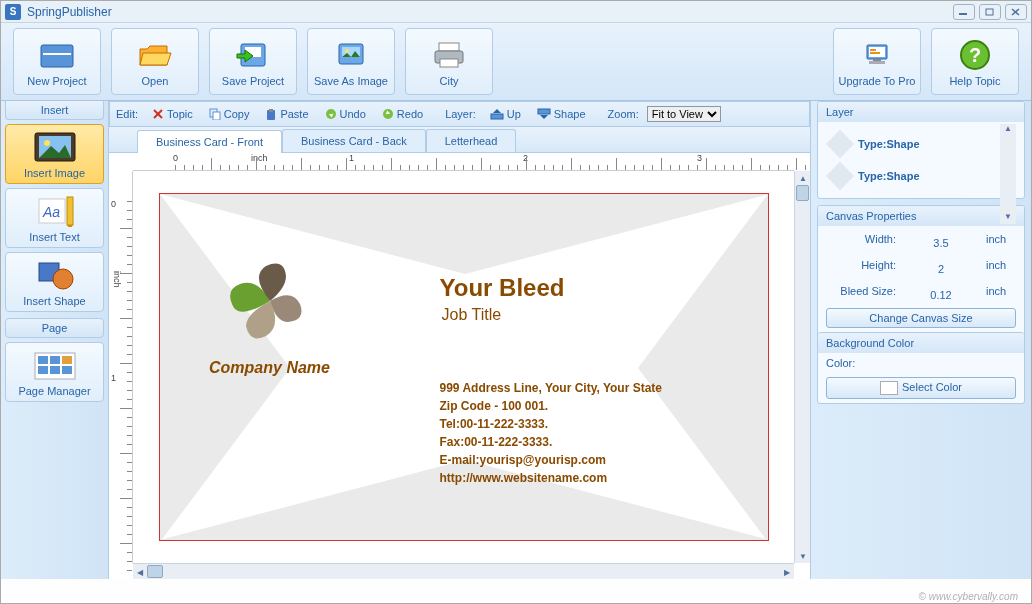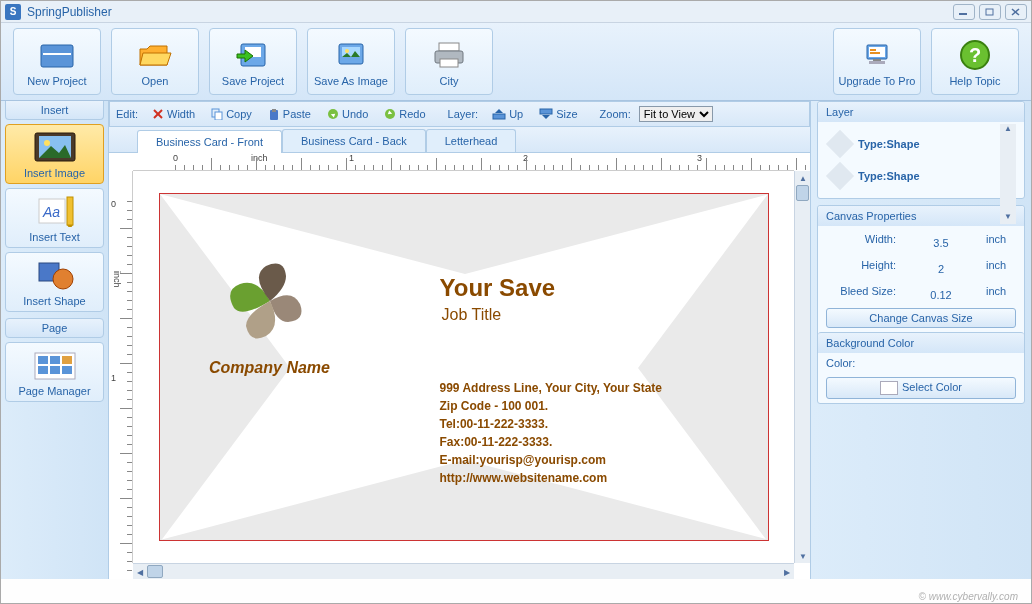--- a/index.html
+++ b/index.html
@@ -256,21 +256,21 @@
 
   <div class="center">
 
     <div class="editbar" style="margin:0;">
       <span class="label">Edit:</span>
       <div class="btn">
           <svg width="12" height="12">
             <line x1="2" y1="2" x2="10" y2="10" stroke="#d03020" stroke-width="2"></line>
             <line x1="10" y1="2" x2="2" y2="10" stroke="#d03020" stroke-width="2"></line>
           </svg>
-          <span>Width</span>
+          <span>Topic</span>
         </div>
       <div class="btn">
           <svg width="12" height="12">
             <rect x="1" y="1" width="7" height="8" fill="none" stroke="#5a94d8"></rect>
             <rect x="4" y="4" width="7" height="8" fill="#fff" stroke="#5a94d8"></rect>
           </svg>
           <span>Copy</span>
         </div>
       <div class="btn">
           <svg width="12" height="12">
@@ -300,21 +300,21 @@
             <rect x="1" y="6" width="12" height="5" fill="#5a94d8" stroke="#2864a8"></rect>
             <polygon points="7,1 3,5 11,5" fill="#2864a8"></polygon>
           </svg>
           <span>Up</span>
         </div>
       <div class="btn">
           <svg width="14" height="12">
             <rect x="1" y="1" width="12" height="5" fill="#5a94d8" stroke="#2864a8"></rect>
             <polygon points="7,11 3,7 11,7" fill="#2864a8"></polygon>
           </svg>
-          <span>Size</span>
+          <span>Shape</span>
         </div>
       <div class="sep"></div>
       <span class="label">Zoom:</span>
       <select><option>Fit to View</option></select>
     </div>
 
     <div class="tabs">
       <div class="tab active">Business Card - Front</div>
       <div class="tab">Business Card - Back</div>
       <div class="tab">Letterhead</div>
@@ -460,21 +460,21 @@
             <svg width="120" height="110" viewBox="0 0 120 110">
               <path d="M30 40 Q20 20 38 18 Q56 18 50 38 Q64 26 76 38 Q86 50 70 56 Q86 64 76 78 Q64 88 52 74 Q56 94 38 92 Q20 88 30 72 Q12 78 8 60 Q6 44 28 48 Z" fill="none"></path>
 
               <path d="M60 55 Q48 32 30 38 Q14 44 24 62 Q32 72 60 55 Z" fill="#6aa030"></path>
               <path d="M60 55 Q82 42 90 58 Q96 74 78 76 Q66 76 60 55 Z" fill="#9a8878"></path>
               <path d="M60 55 Q72 80 56 90 Q40 98 36 80 Q36 68 60 55 Z" fill="#b0a088"></path>
               <path d="M60 55 Q40 30 56 20 Q74 12 76 30 Q76 42 60 55 Z" fill="#6a5a4a"></path>
             </svg>
           </div>
           <div class="company">Company Name</div>
-          <div class="name">Your Save</div>
+          <div class="name">Your Bleed</div>
           <div class="jobtitle">Job Title</div>
           <div class="addr">
             <div>999 Address Line, Your City, Your State</div>
             <div>Zip Code - 100 001.</div>
             <div>Tel:00-11-222-3333.</div>
             <div>Fax:00-11-222-3333.</div>
             <div>E-mail:yourisp@yourisp.com</div>
             <div>http://www.websitename.com</div>
           </div>
         </div>

